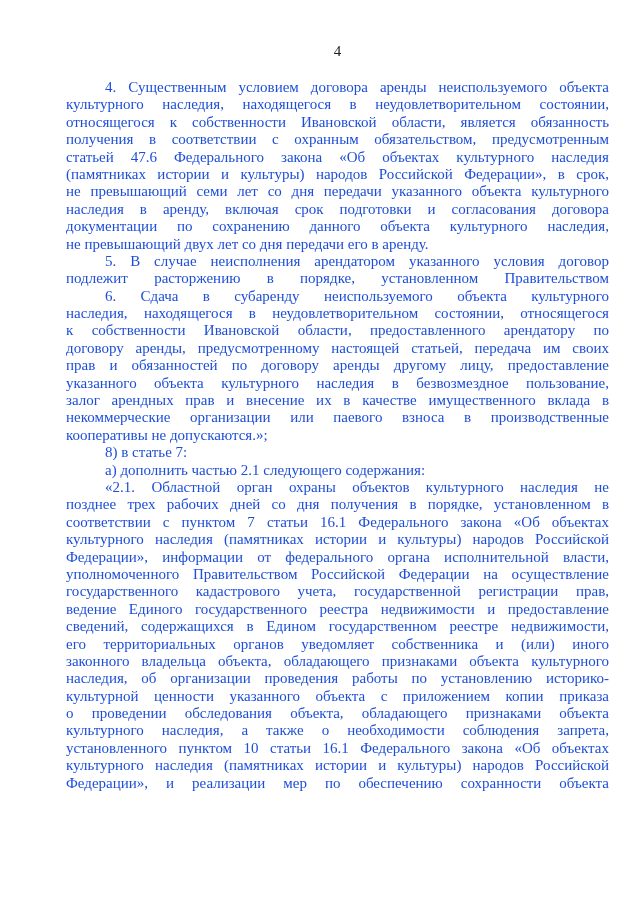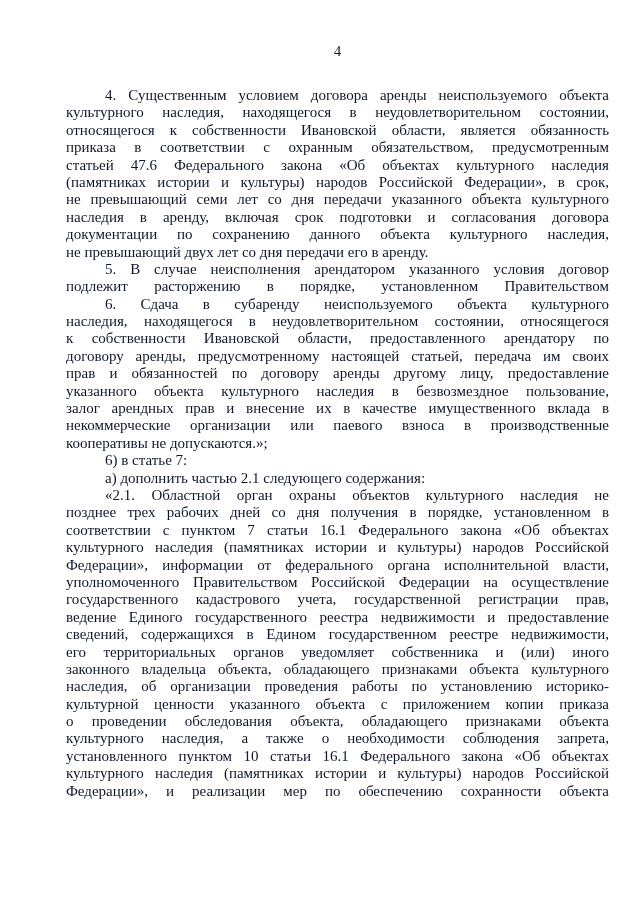--- a/index.html
+++ b/index.html
@@ -23,22 +23,21 @@
     font-size: 15px;
     line-height: 17px;
     color: #1b1b1b;
   }
   .text-block {
     position: absolute;
     left: 66px; top: 79px;
     width: 543px;
     font-size: 15px;
     line-height: 17.4px;
-    color: #0f172a;
-    margin-top: 8px;
+    color: #1d4ed8;
   }
   .para { margin: 0; }
   .line {
     height: 17.4px;
     text-align: justify;
     text-align-last: justify;
     white-space: normal;
   }
   .line.endline {
     text-align: left;
@@ -49,21 +48,21 @@
 </head>
 <body>
 
 <div class="page">
   <div class="page-number">4</div>
   <div class="text-block" id="text-block">
       <div class="para">
         <div class="line indent">4. Существенным условием договора аренды неиспользуемого объекта</div>
         <div class="line">культурного наследия, находящегося в неудовлетворительном состоянии,</div>
         <div class="line">относящегося к собственности Ивановской области, является обязанность</div>
-        <div class="line">приказа в соответствии с охранным обязательством, предусмотренным</div>
+        <div class="line">получения в соответствии с охранным обязательством, предусмотренным</div>
         <div class="line">статьей 47.6 Федерального закона «Об объектах культурного наследия</div>
         <div class="line">(памятниках истории и культуры) народов Российской Федерации», в срок,</div>
         <div class="line">не превышающий семи лет со дня передачи указанного объекта культурного</div>
         <div class="line">наследия в аренду, включая срок подготовки и согласования договора</div>
         <div class="line">документации по сохранению данного объекта культурного наследия,</div>
         <div class="line endline">не превышающий двух лет со дня передачи его в аренду.</div>
       </div>
       <div class="para">
         <div class="line indent">5. В случае неисполнения арендатором указанного условия договор</div>
         <div class="line">подлежит расторжению в порядке, установленном Правительством</div>
@@ -73,21 +72,21 @@
         <div class="line">наследия, находящегося в неудовлетворительном состоянии, относящегося</div>
         <div class="line">к собственности Ивановской области, предоставленного арендатору по</div>
         <div class="line">договору аренды, предусмотренному настоящей статьей, передача им своих</div>
         <div class="line">прав и обязанностей по договору аренды другому лицу, предоставление</div>
         <div class="line">указанного объекта культурного наследия в безвозмездное пользование,</div>
         <div class="line">залог арендных прав и внесение их в качестве имущественного вклада в</div>
         <div class="line">некоммерческие организации или паевого взноса в производственные</div>
         <div class="line endline">кооперативы не допускаются.»;</div>
       </div>
       <div class="para">
-        <div class="line endline indent">6) в статье 7:</div>
+        <div class="line endline indent">8) в статье 7:</div>
       </div>
       <div class="para">
         <div class="line endline indent">а) дополнить частью 2.1 следующего содержания:</div>
       </div>
       <div class="para">
         <div class="line indent">«2.1. Областной орган охраны объектов культурного наследия не</div>
         <div class="line">позднее трех рабочих дней со дня получения в порядке, установленном в</div>
         <div class="line">соответствии с пунктом 7 статьи 16.1 Федерального закона «Об объектах</div>
         <div class="line">культурного наследия (памятниках истории и культуры) народов Российской</div>
         <div class="line">Федерации», информации от федерального органа исполнительной власти,</div>

